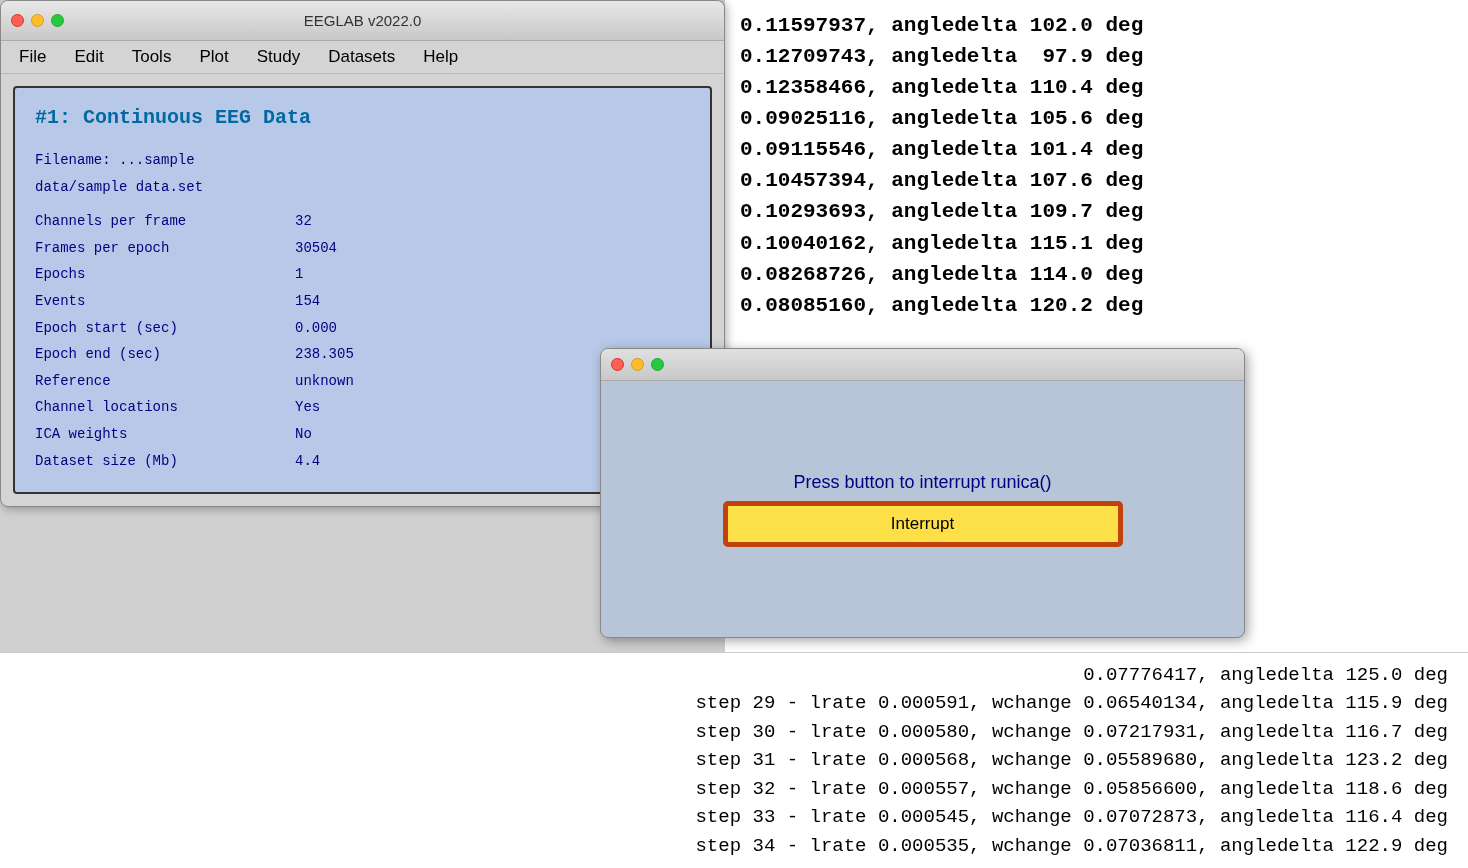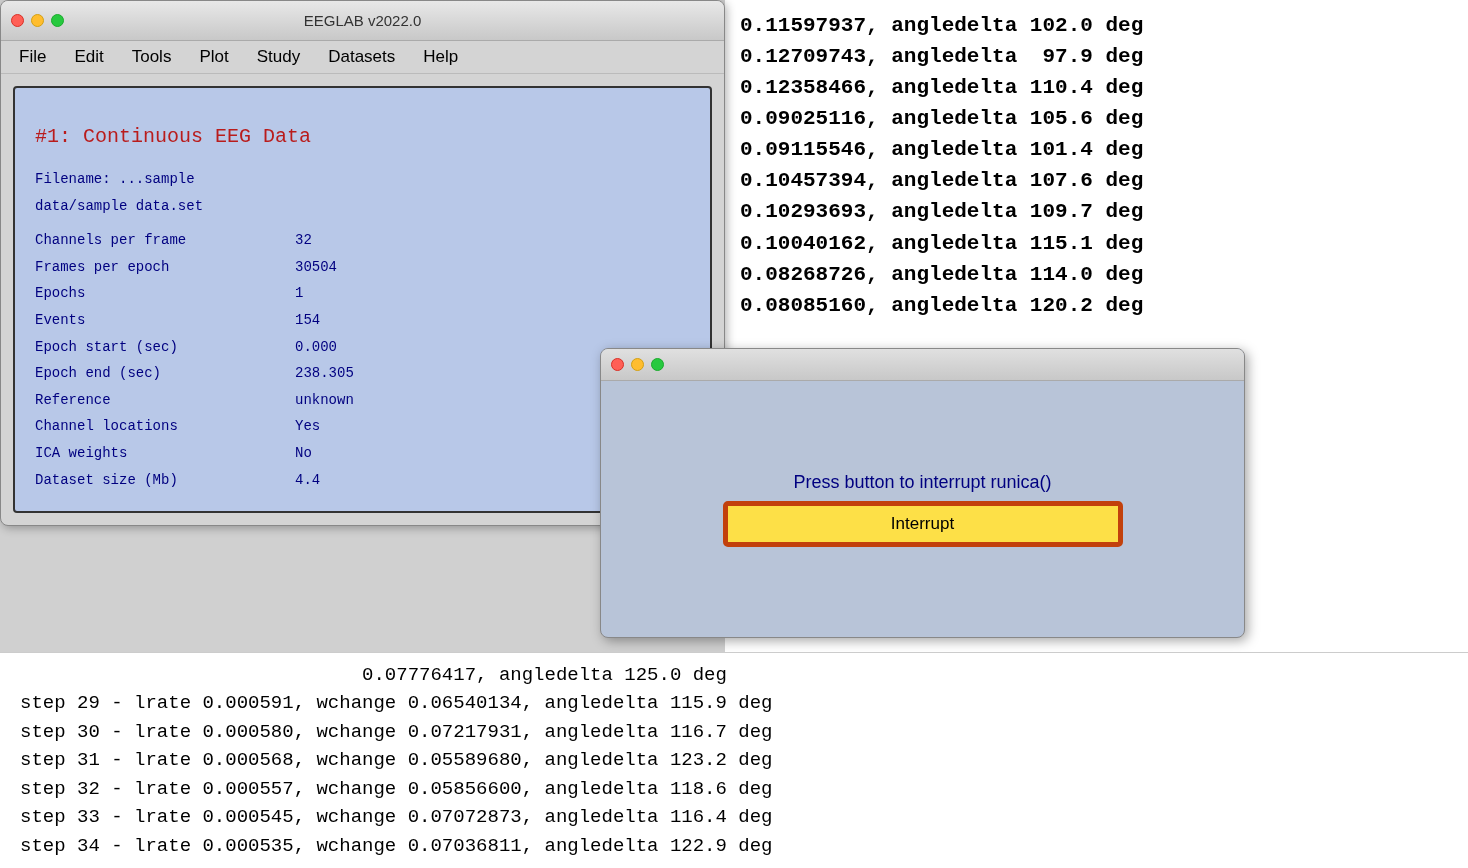--- a/index.html
+++ b/index.html
@@ -98,24 +98,23 @@
       background: #b8c8e8;
       margin: 12px;
       border: 2px solid #333;
       border-radius: 4px;
       padding: 18px 20px;
       font-family: 'Courier New', Courier, monospace;
     }
 
     .eeg-panel-title {
       font-size: 20px;
-      font-weight: normal;
-      color: #b91c1c;
+      font-weight: bold;
+      color: #0369a1;
       margin-bottom: 18px;
-      margin-top: 19px;
     }
 
     .eeg-info-table {
       font-size: 14px;
       color: #000080;
       line-height: 1.9;
     }
 
     .eeg-row {
       display: flex;
@@ -302,21 +301,21 @@
       <div class="btn-min"></div>
       <div class="btn-max"></div>
     </div>
   </div>
   <div class="interrupt-body">
     <span class="interrupt-message">Press button to interrupt runica()</span>
     <button class="interrupt-button">Interrupt</button>
   </div>
 </div>
 
-<div style="position:absolute;bottom:0;left:0;width:1468px;background:#fff;padding:8px 20px;font-family:'Courier New',Courier,monospace;font-size:19px;line-height:1.5;color:#000;border-top:1px solid #ccc;">
+<div style="position:absolute;bottom:0;left:0;width:1468px;background:#fff;padding:8px 20px;font-family:'Courier New',Courier,monospace;font-size:19px;line-height:1.5;color:#000;border-top:1px solid #ccc;text-align:right;">
   <pre id="terminal-bottom-lines">                              0.07776417, angledelta 125.0 deg
 step 29 - lrate 0.000591, wchange 0.06540134, angledelta 115.9 deg
 step 30 - lrate 0.000580, wchange 0.07217931, angledelta 116.7 deg
 step 31 - lrate 0.000568, wchange 0.05589680, angledelta 123.2 deg
 step 32 - lrate 0.000557, wchange 0.05856600, angledelta 118.6 deg
 step 33 - lrate 0.000545, wchange 0.07072873, angledelta 116.4 deg
 step 34 - lrate 0.000535, wchange 0.07036811, angledelta 122.9 deg</pre>
 </div>
 
 </body></html>

